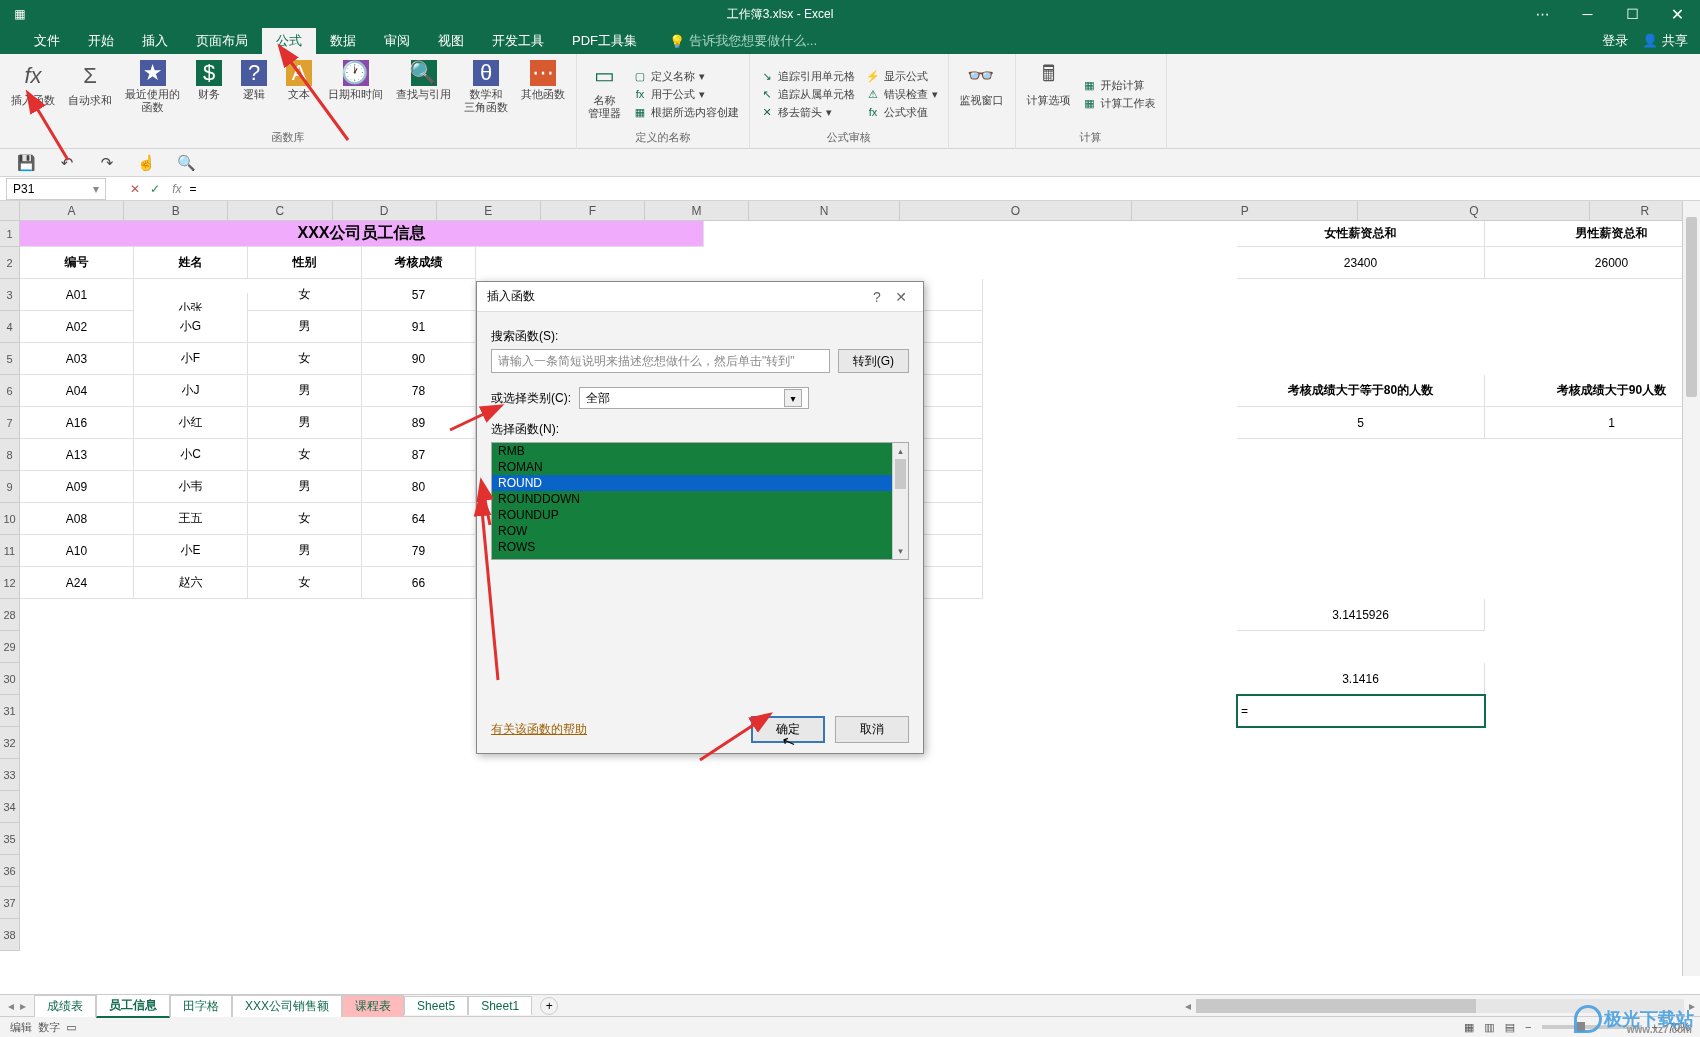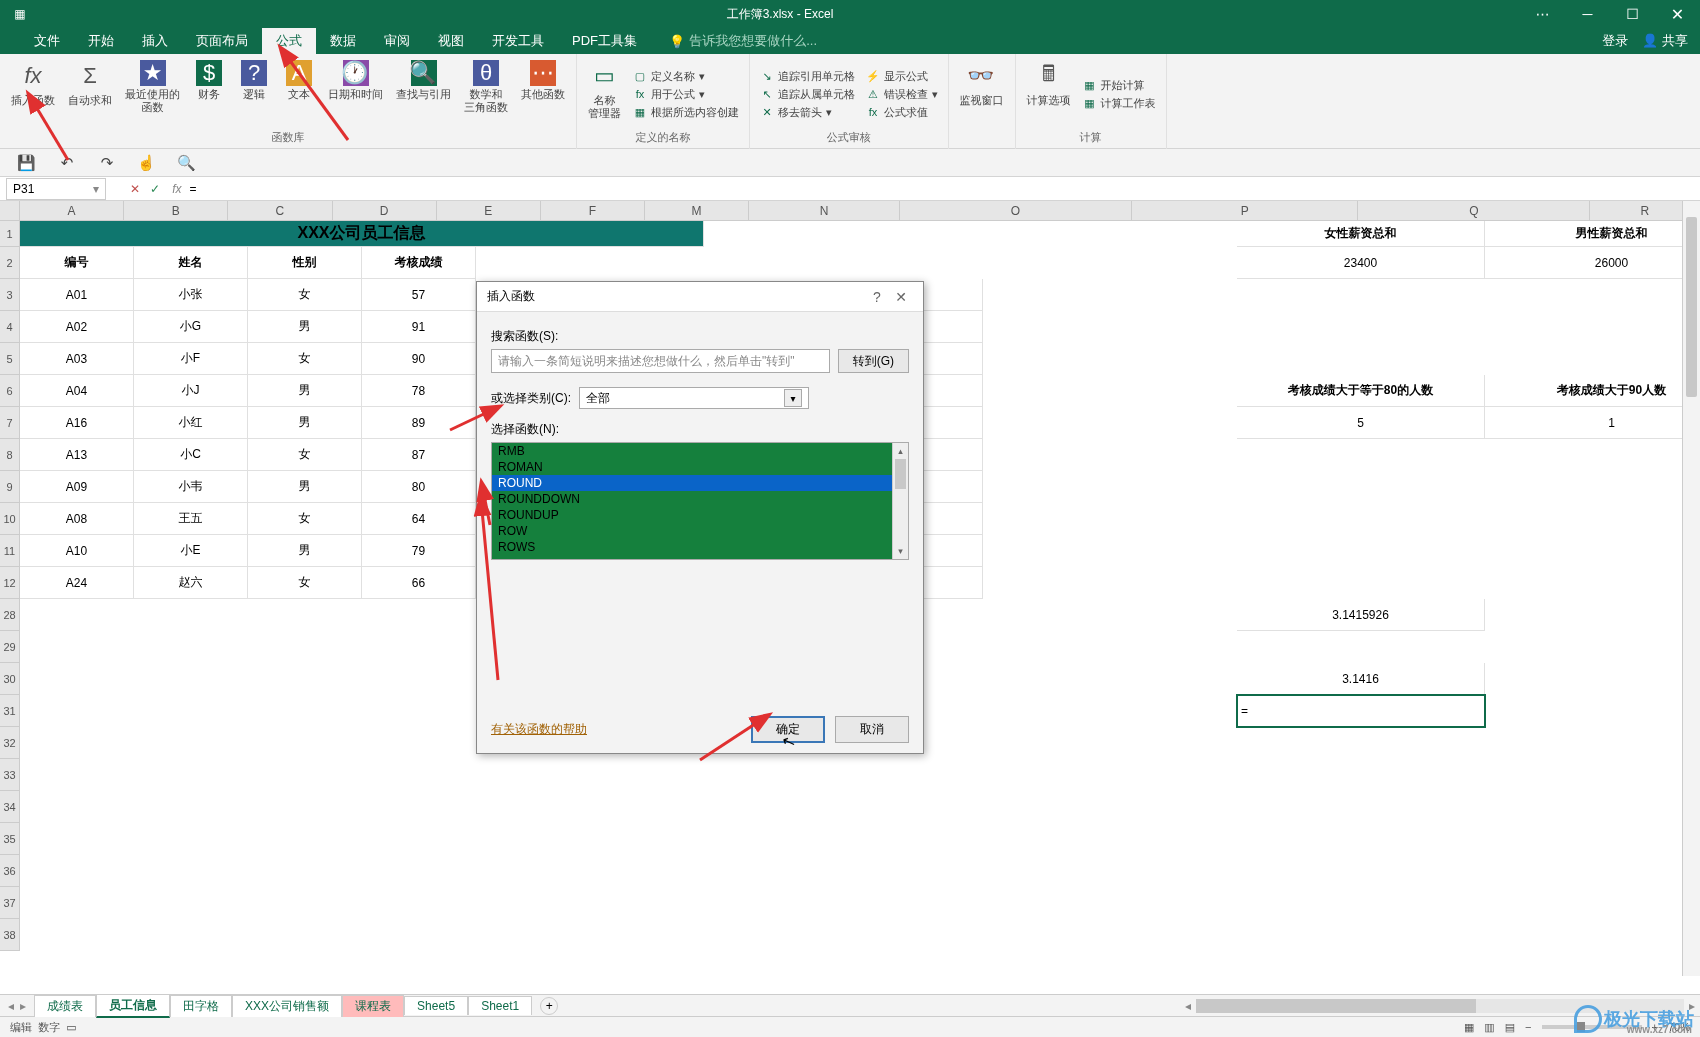--- a/index.html
+++ b/index.html
@@ -50,21 +50,21 @@
 .grid-wrap{position:relative;height:794px;overflow:hidden;border-bottom:1px solid #ccc}
 .col-headers{position:absolute;top:0;left:20px;right:0;height:20px;background:#e6e6e6;border-bottom:1px solid #ccc;display:flex}
 .col-headers .ch{border-right:1px solid #ccc;text-align:center;font-size:12px;color:#555;display:flex;align-items:center;justify-content:center}
 .row-headers{position:absolute;top:20px;left:0;width:20px;background:#e6e6e6;border-right:1px solid #ccc}
 .row-headers .rh{border-bottom:1px solid #ccc;text-align:center;font-size:11px;color:#555;display:flex;align-items:center;justify-content:center}
 .corner{position:absolute;top:0;left:0;width:20px;height:20px;background:#e6e6e6;border-right:1px solid #ccc;border-bottom:1px solid #ccc}
 .cells{position:absolute;top:20px;left:20px}
 .cell{position:absolute;border-right:1px solid #e0e0e0;border-bottom:1px solid #e0e0e0;display:flex;align-items:center;padding:0 4px;font-size:12px;background:#fff}
 .cell.header{font-weight:bold;justify-content:center}
 .cell.center{justify-content:center}
-.merged-title{position:absolute;background:#0f766e;border-right:1px solid #e0e0e0;border-bottom:1px solid #e0e0e0;font-size:16px;font-weight:bold;display:flex;align-items:center;justify-content:center}
+.merged-title{position:absolute;background:#f0abfc;border-right:1px solid #e0e0e0;border-bottom:1px solid #e0e0e0;font-size:16px;font-weight:bold;display:flex;align-items:center;justify-content:center}
 .sel-cell{position:absolute;border:2px solid #0f6b4a;pointer-events:none}
 .grid-vscroll{position:absolute;top:0;right:0;bottom:18px;width:18px;background:#f3f3f3;border-left:1px solid #ccc}
 .grid-vscroll .thumb{position:absolute;top:16px;left:3px;right:3px;height:180px;background:#c8c8c8;border-radius:2px}
 
 
 .sheettabs{height:22px;background:#f3f3f3;display:flex;align-items:center;font-size:12px;border-bottom:1px solid #ccc;position:relative}
 .sheettabs .nav{display:flex;gap:6px;padding:0 8px;color:#888}
 .sheettabs .stab{padding:2px 12px;border:1px solid #ccc;border-bottom:none;background:#fff;color:#0f6b4a;cursor:pointer}
 .sheettabs .stab.active{border-bottom:2px solid #0f6b4a;font-weight:bold}
 .sheettabs .stab.highlight{background:#fbb}
@@ -338,21 +338,21 @@
       <div class="rh" style="height: 32px;">37</div>
       <div class="rh" style="height: 32px;">38</div>
     </div>
   <div class="cells" id="cells">
       <div class="merged-title" style="left: 0px; top: 0px; width: 684px; height: 26px;">XXX公司员工信息</div>
       <div class="cell header center" style="left: 0px; top: 26px; width: 114px; height: 32px;">编号</div>
       <div class="cell header center" style="left: 114px; top: 26px; width: 114px; height: 32px;">姓名</div>
       <div class="cell header center" style="left: 228px; top: 26px; width: 114px; height: 32px;">性别</div>
       <div class="cell header center" style="left: 342px; top: 26px; width: 114px; height: 32px;">考核成绩</div>
       <div class="cell center" style="left: 0px; top: 58px; width: 114px; height: 32px;">A01</div>
-      <div class="cell center" style="left: 114px; top: 58px; width: 114px; height: 32px;">小张</div>
+      <div class="cell center" style="left: 114px; top: 72px; width: 114px; height: 32px;">小张</div>
       <div class="cell center" style="left: 228px; top: 58px; width: 114px; height: 32px;">女</div>
       <div class="cell center" style="left: 342px; top: 58px; width: 114px; height: 32px;">57</div>
       <div class="cell center" style="left: 0px; top: 90px; width: 114px; height: 32px;">A02</div>
       <div class="cell center" style="left: 114px; top: 90px; width: 114px; height: 32px;">小G</div>
       <div class="cell center" style="left: 228px; top: 90px; width: 114px; height: 32px;">男</div>
       <div class="cell center" style="left: 342px; top: 90px; width: 114px; height: 32px;">91</div>
       <div class="cell center" style="left: 0px; top: 122px; width: 114px; height: 32px;">A03</div>
       <div class="cell center" style="left: 114px; top: 122px; width: 114px; height: 32px;">小F</div>
       <div class="cell center" style="left: 228px; top: 122px; width: 114px; height: 32px;">女</div>
       <div class="cell center" style="left: 342px; top: 122px; width: 114px; height: 32px;">90</div>

